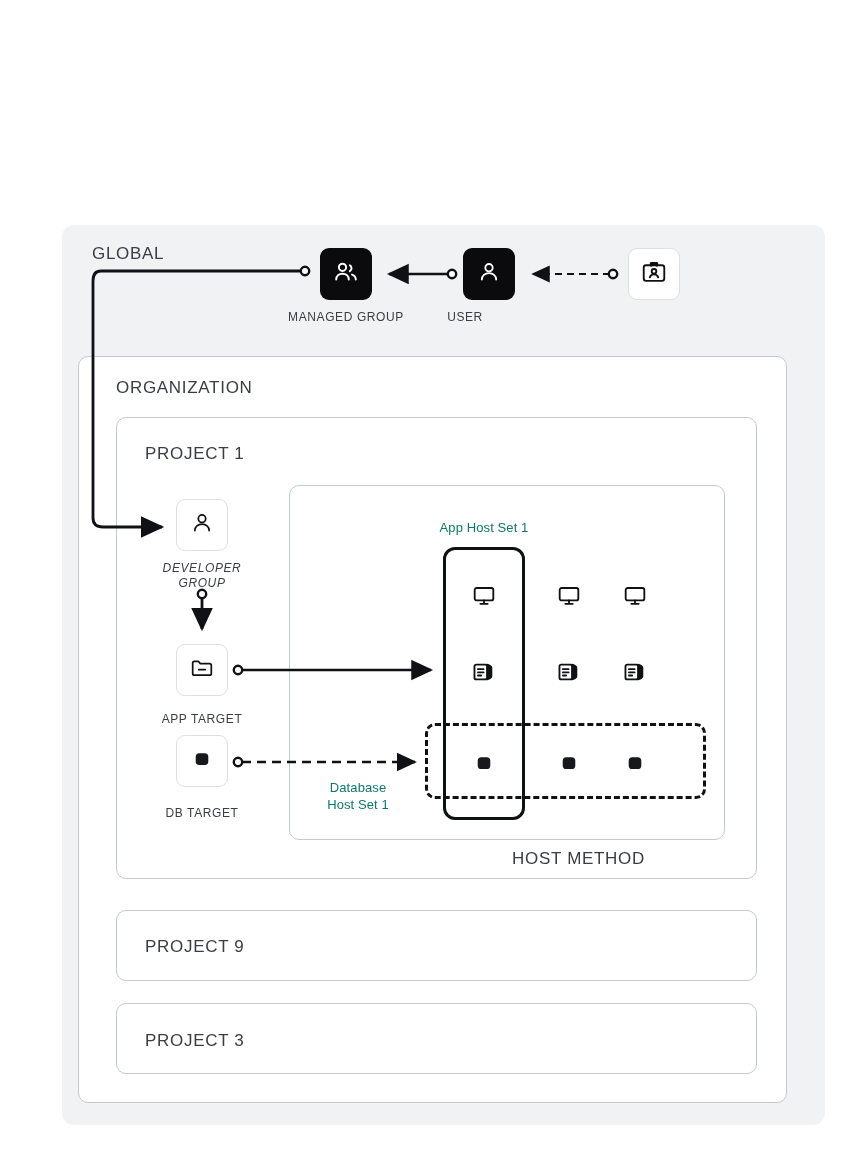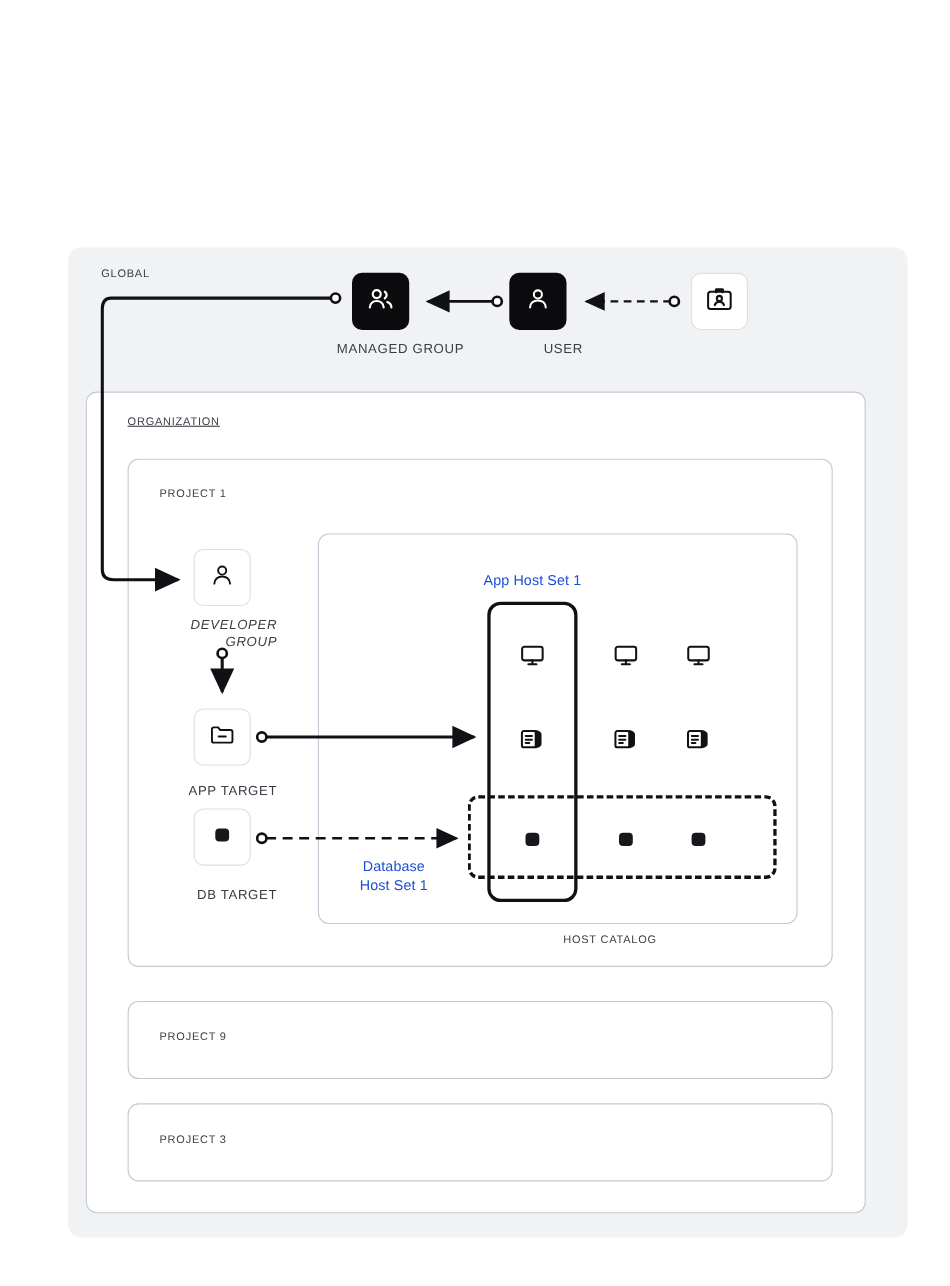--- a/index.html
+++ b/index.html
@@ -53,38 +53,38 @@
     width: 434px;
     height: 353px;
     background: #ffffff;
     border: 1px solid #c3c9d2;
     border-radius: 10px;
   }
 
   
   .zone-label {
     position: absolute;
-    font-size: 10px;
+    font-size: 17px;
     letter-spacing: 0.7px;
     color: #3b3d45;
     white-space: nowrap;
   }
   .node-label {
     position: absolute;
     font-size: 12px;
     letter-spacing: 0.6px;
     color: #3b3d45;
-    text-align: right;
+    text-align: center;
     white-space: nowrap;
     line-height: 15px;
   }
   .plain-label {
     position: absolute;
     font-size: 13px;
-    color: #1d4ed8;
+    color: #0f766e;
     text-align: center;
     white-space: nowrap;
     line-height: 17px;
     letter-spacing: 0.1px;
   }
 
   
   .tile {
     position: absolute;
     width: 52px;
@@ -143,33 +143,33 @@
 </style>
 </head>
 <body>
 
 <div id="canvas">
 
   <div class="global-box"></div>
   <div class="zone-label" style="left:92px; top:244px;">GLOBAL</div>
 
   <div class="org-box"></div>
-  <div class="zone-label" style="left:116px; top:378px;text-decoration:underline;">ORGANIZATION</div>
+  <div class="zone-label" style="left:116px; top:378px;">ORGANIZATION</div>
 
   <div class="project-box" id="project1-box"></div>
   <div class="zone-label" style="left:145px; top:444px;">PROJECT 1</div>
 
   <div class="project-box" id="project2-box"></div>
   <div class="zone-label" style="left:145px; top:937px;">PROJECT 9</div>
 
   <div class="project-box" id="project3-box"></div>
   <div class="zone-label" style="left:145px; top:1031px;">PROJECT 3</div>
 
   <div class="host-catalog-box"></div>
-  <div class="zone-label" style="left:512px; top:849px;">HOST CATALOG</div>
+  <div class="zone-label" style="left:512px; top:849px;">HOST METHOD</div>
 
   <div class="tile dark" style="left:320px; top:248px;">
     <span>
       <svg width="28" height="28" viewBox="0 0 24 24" fill="none" stroke="#ffffff" stroke-width="1.7" stroke-linecap="round" stroke-linejoin="round">
         <circle cx="9" cy="8" r="3.1"></circle>
         <path d="M3.6 18.4c0-3 2.4-5 5.4-5s5.4 2 5.4 5"></path>
         <path d="M15.3 6.2a3 3 0 0 1 0 5.1"></path>
         <path d="M17.2 14.2c1.9.7 3.2 2.3 3.2 4.2"></path>
       </svg>
     </span>
@@ -177,21 +177,21 @@
   <div class="node-label" style="left:270px; top:310px; width:152px;">MANAGED GROUP</div>
 
   <div class="tile dark" style="left:463px; top:248px;">
     <span>
       <svg width="26" height="26" viewBox="0 0 24 24" fill="none" stroke="#ffffff" stroke-width="1.7" stroke-linecap="round" stroke-linejoin="round">
         <circle cx="12" cy="8" r="3.4"></circle>
         <path d="M5.4 19c0-3.6 2.9-6 6.6-6s6.6 2.4 6.6 6"></path>
       </svg>
     </span>
   </div>
-  <div class="node-label" style="left:448px; top:310px; width:82px;">USER</div>
+  <div class="node-label" style="left:424px; top:310px; width:82px;">USER</div>
 
   <div class="tile light" style="left:628px; top:248px;">
     <span>
       <svg width="28" height="28" viewBox="0 0 24 24" fill="none" stroke="#101114" stroke-width="1.6" stroke-linecap="round" stroke-linejoin="round">
         <rect x="3.2" y="6.2" width="17.6" height="13.4" rx="2"></rect>
         <path d="M9.6 6.2V4.6h4.8v1.6" fill="#101114" stroke="#101114" stroke-width="2.4"></path>
         <circle cx="12" cy="11.4" r="2"></circle>
         <path d="M8.4 16.6c.5-1.7 1.9-2.6 3.6-2.6s3.1.9 3.6 2.6"></path>
       </svg>
     </span>

